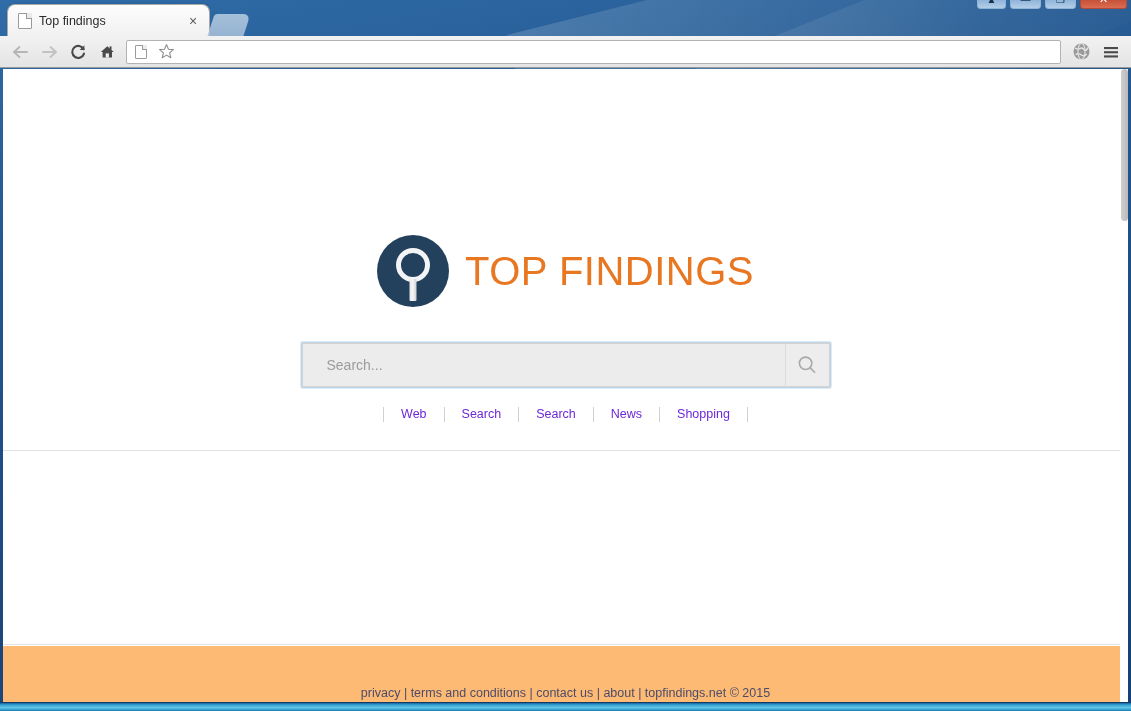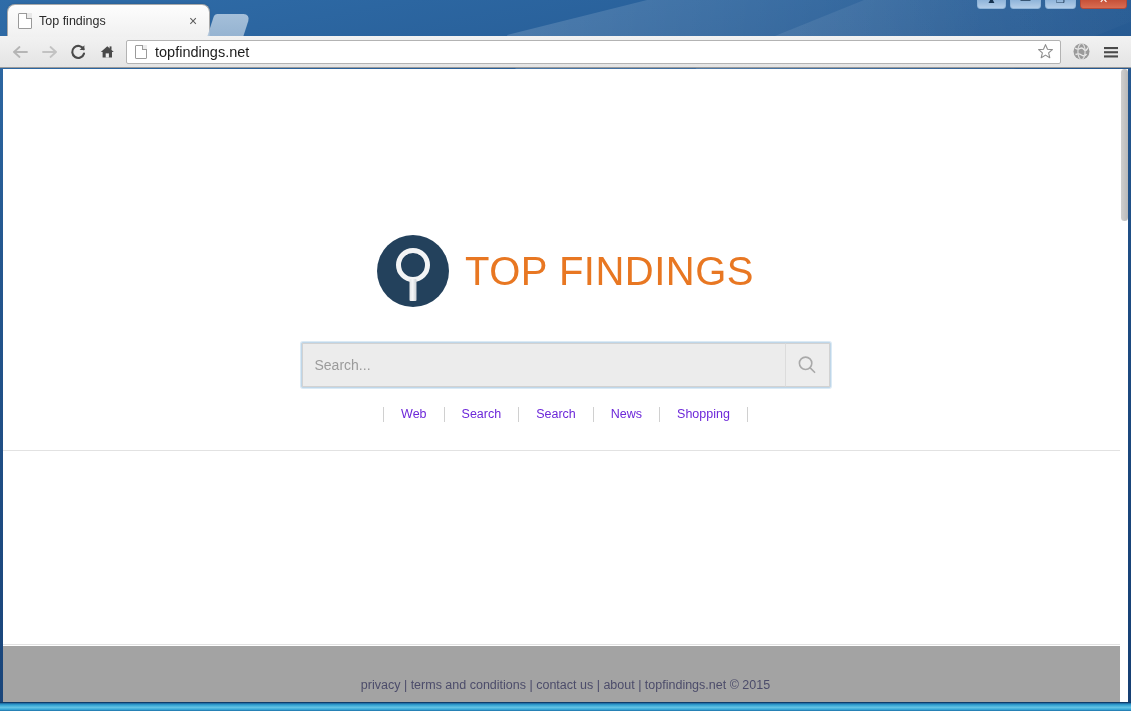--- a/index.html
+++ b/index.html
@@ -216,21 +216,21 @@
     border-radius: 2px;
   }
   .search-input {
     flex: 1 1 auto;
     border: none; outline: none;
     background: #ececec;
     border: 1px solid #d2d2d2;
     border-right: none;
     font-size: 14px;
     color: #3b3b3b;
-    padding: 0 12px;
+    padding: 0 24px;
     font-family: "Liberation Sans", sans-serif;
   }
   .search-input::placeholder { color: #9b9b9b; }
   .search-btn {
     flex: 0 0 45px;
     background: #ededed;
     border: 1px solid #d2d2d2;
     border-left: 1px solid #dcdcdc;
     display: flex; align-items: center; justify-content: center;
     cursor: pointer;
@@ -256,22 +256,22 @@
     position: absolute;
     top: 383px; left: 0; right: 0; height: 193px;
     background: #fff;
     border-bottom: 1px solid #e2e2e2;
   }
 
   .footer {
     position: absolute;
     top: 577px; left: 0; right: 0; bottom: 0;
     display: flex; justify-content: center;
-    padding-top: 32px;
-    background: #a3a3a3;
+    padding-top: 40px;
+    background: #fdba74;
   }
   .footer-text {
     font-size: 12.5px;
     color: #4c4c6a;
   }
   .footer-text a { color: #4c4c6a; text-decoration: none; }
 
   
   .scrollbar {
     position: absolute;
@@ -352,21 +352,20 @@
     <div class="tb-icon">
       <svg width="19" height="18" viewBox="0 0 19 18">
         <path d="M9.3 3.2 L2.8 9.0 L4.6 9.0 L4.6 14.6 L14.0 14.6 L14.0 9.0 L15.8 9.0 Z" fill="#4a4a4a"></path>
         <rect x="11.6" y="3.4" width="1.9" height="3.4" fill="#4a4a4a"></rect>
         <rect x="7.7" y="10.4" width="3.2" height="4.2" fill="#f0f0f0"></rect>
       </svg>
     </div>
 
     <div class="omnibox">
       <span class="omni-favicon"></span>
-      <span class="omni-url">topfindings.net</span>
       <span class="omni-star">
         <svg width="17" height="17" viewBox="0 0 17 17">
           <path d="M8.5 1.6 L10.5 6.2 L15.4 6.6 L11.6 9.9 L12.8 14.7 L8.5 12.1 L4.2 14.7 L5.4 9.9 L1.6 6.6 L6.5 6.2 Z" fill="none" stroke="#8d8d8d" stroke-width="1.1" stroke-linejoin="round"></path>
         </svg>
       </span>
     </div>
 
     <div class="tb-icon">
       <svg width="21" height="21" viewBox="0 0 21 21">
         <circle cx="10.5" cy="10.5" r="8" fill="#9a9a9a"></circle>

